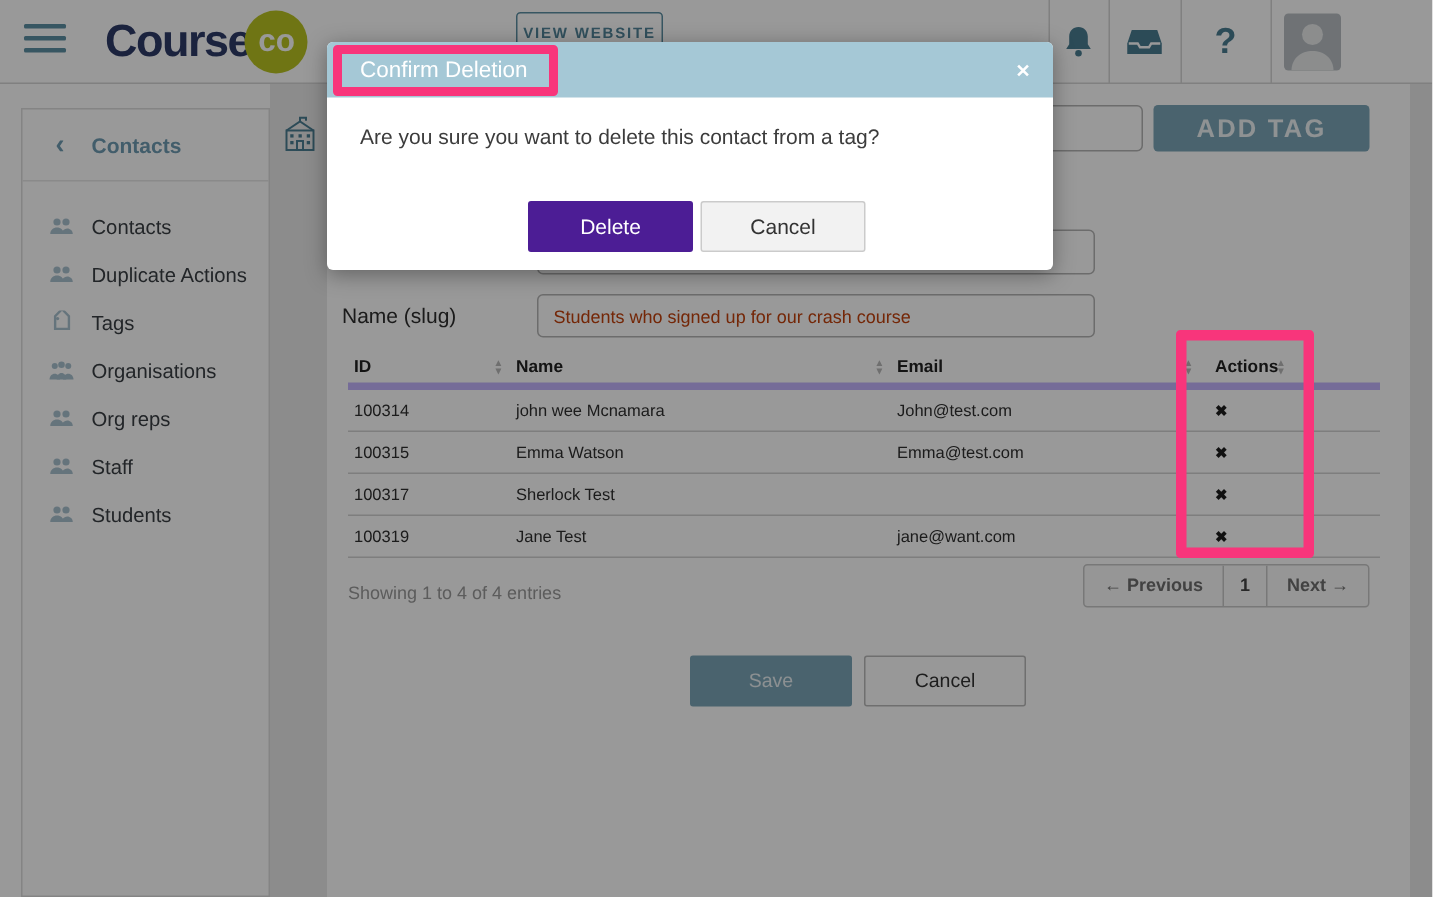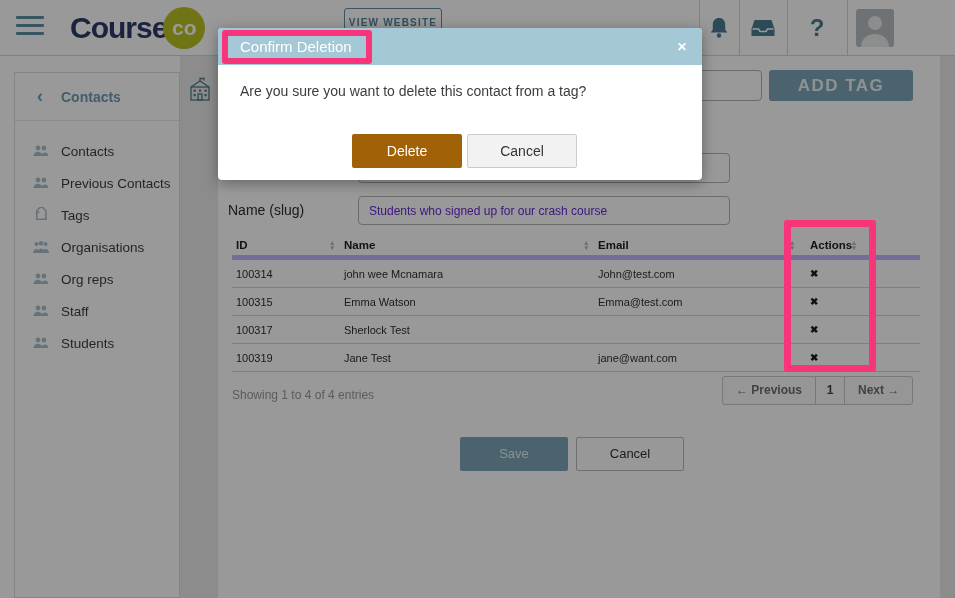--- a/index.html
+++ b/index.html
@@ -27,21 +27,21 @@
   .sb-chevron { color:#6f9cb2; font-size:18px; font-weight:700; margin-right:18px; }
   .sb-head-label { color:#6f9cb2; font-size:14px; font-weight:700; }
   .sb-list { padding-top:14px; }
   .sb-item { height:32px; display:flex; align-items:center; padding-left:16px; cursor:pointer; }
   .sb-icon { width:20px; height:16px; margin-right:10px; display:flex; align-items:center; justify-content:center; }
   .sb-label { color:#3a3f44; font-size:13.5px; }
 
   
   .panel { position:absolute; left:218px; top:56px; width:722px; height:542px; background:#fff; }
   .building { position:absolute; left:188px; top:77px; z-index:6; }
-  .input { position:absolute; background:#fff; border:1px solid #b4b4b4; border-radius:4px; font-family:"Liberation Sans",sans-serif; font-size:12px; color:#6d28d9; padding:0 10px; }
+  .input { position:absolute; background:#fff; border:1px solid #b4b4b4; border-radius:4px; font-family:"Liberation Sans",sans-serif; font-size:12px; color:#c2410c; padding:0 10px; }
   .tag-input { left:560px; top:70px; width:202px; height:31px; }
   .add-tag { position:absolute; left:769px; top:70px; width:144px; height:31px; background:#7ca6b8; border:none; border-radius:3px; color:#eef4f6; font-size:17px; letter-spacing:1.5px; font-weight:600; text-align:center; line-height:31px; cursor:pointer; }
   .name-input { left:358px; top:153px; width:372px; height:30px; }
   .slug-label { position:absolute; left:228px; top:202px; width:112px; text-align:left; font-size:14px; color:#2d2d2d; }
   .slug-input { left:358px; top:196px; width:372px; height:29px; }
 
   
   .table { position:absolute; left:232px; top:234px; width:688px; font-size:11px; color:#2f2f2f; }
   .t-head { display:flex; height:26px; align-items:center; border-bottom:5px solid #c4b5fd; font-weight:700; font-size:11.5px; color:#222; }
   .t-row { display:flex; height:28px; align-items:center; border-bottom:1px solid #d2d2d2; }
@@ -61,21 +61,21 @@
   .save-btn { position:absolute; left:460px; top:437px; width:108px; height:34px; background:#7ca6b8; border:none; border-radius:2px; color:#e9f0f3; font-size:13px; text-align:center; line-height:34px; cursor:pointer; }
   .cancel-btn { position:absolute; left:576px; top:437px; width:108px; height:34px; background:#fdfdfd; border:1px solid #b9b9b9; border-radius:2px; color:#333; font-size:13px; text-align:center; line-height:32px; cursor:pointer; }
 
   
   .overlay { position:absolute; inset:0; background:rgba(0,0,0,0.40); z-index:50; }
   .modal { position:absolute; left:218px; top:28px; width:484px; height:152px; background:#fff; border-radius:4px; box-shadow:0 3px 14px rgba(0,0,0,0.35); z-index:60; }
   .m-head { height:37px; background:#a5c8d6; border-radius:4px 4px 0 0; display:flex; align-items:center; }
   .m-title { margin-left:22px; color:#fff; font-size:15px; }
   .m-close { margin-left:auto; margin-right:15px; color:#fff; font-size:12px; font-weight:700; cursor:pointer; }
   .m-msg { position:absolute; left:22px; top:55px; font-size:14px; color:#3c3c3c; }
-  .m-delete { position:absolute; left:134px; top:106px; width:110px; height:34px; background:#a16207; border:none; border-radius:2px; color:#fff; font-size:14px; text-align:center; line-height:34px; cursor:pointer; }
+  .m-delete { position:absolute; left:134px; top:106px; width:110px; height:34px; background:#4c1d95; border:none; border-radius:2px; color:#fff; font-size:14px; text-align:center; line-height:34px; cursor:pointer; }
   .m-cancel { position:absolute; left:249px; top:106px; width:110px; height:34px; background:#f2f2f2; border:1px solid #cbcbcb; border-radius:2px; color:#333; font-size:14px; text-align:center; line-height:32px; cursor:pointer; }
   .hl-box { position:absolute; border:6px solid #f8357b; border-radius:3px; z-index:70; pointer-events:none; }
   .hl-title { left:222px; top:30px; width:150px; height:34px; }
   .hl-actions { left:784px; top:220px; width:92px; height:152px; border-width:7px; }
 </style>
 </head>
 <body>
 
 <div id="app">
 
@@ -141,21 +141,21 @@
       </div>
       <div class="sb-item">
         <span class="sb-icon">
             <svg width="18" height="14" viewBox="0 0 18 14">
               <circle cx="6" cy="4" r="2.4" fill="#a9c2cf"></circle>
               <circle cx="12" cy="4" r="2.4" fill="#a9c2cf"></circle>
               <path d="M1.5 12c0-2.6 2-4.3 4.5-4.3S10.5 9.4 10.5 12z" fill="#a9c2cf"></path>
               <path d="M9 12c.4-2.2 1.8-3.6 3.8-3.6 2 0 3.7 1.5 3.7 3.6z" fill="#a9c2cf"></path>
             </svg>
           </span>
-        <span class="sb-label">Previous Contacts</span>
+        <span class="sb-label">Duplicate Actions</span>
       </div>
       <div class="sb-item">
         <span class="sb-icon">
             <svg width="16" height="16" viewBox="0 0 16 16">
               <path d="M8.5 1.5 14.5 7.5 8 14 2 8V1.5z" fill="none" stroke="#a9c2cf" stroke-width="1.6" transform="rotate(45 8 8)"></path>
               <circle cx="5.4" cy="5.4" r="1.1" fill="#a9c2cf"></circle>
             </svg>
           </span>
         <span class="sb-label">Tags</span>
       </div>

